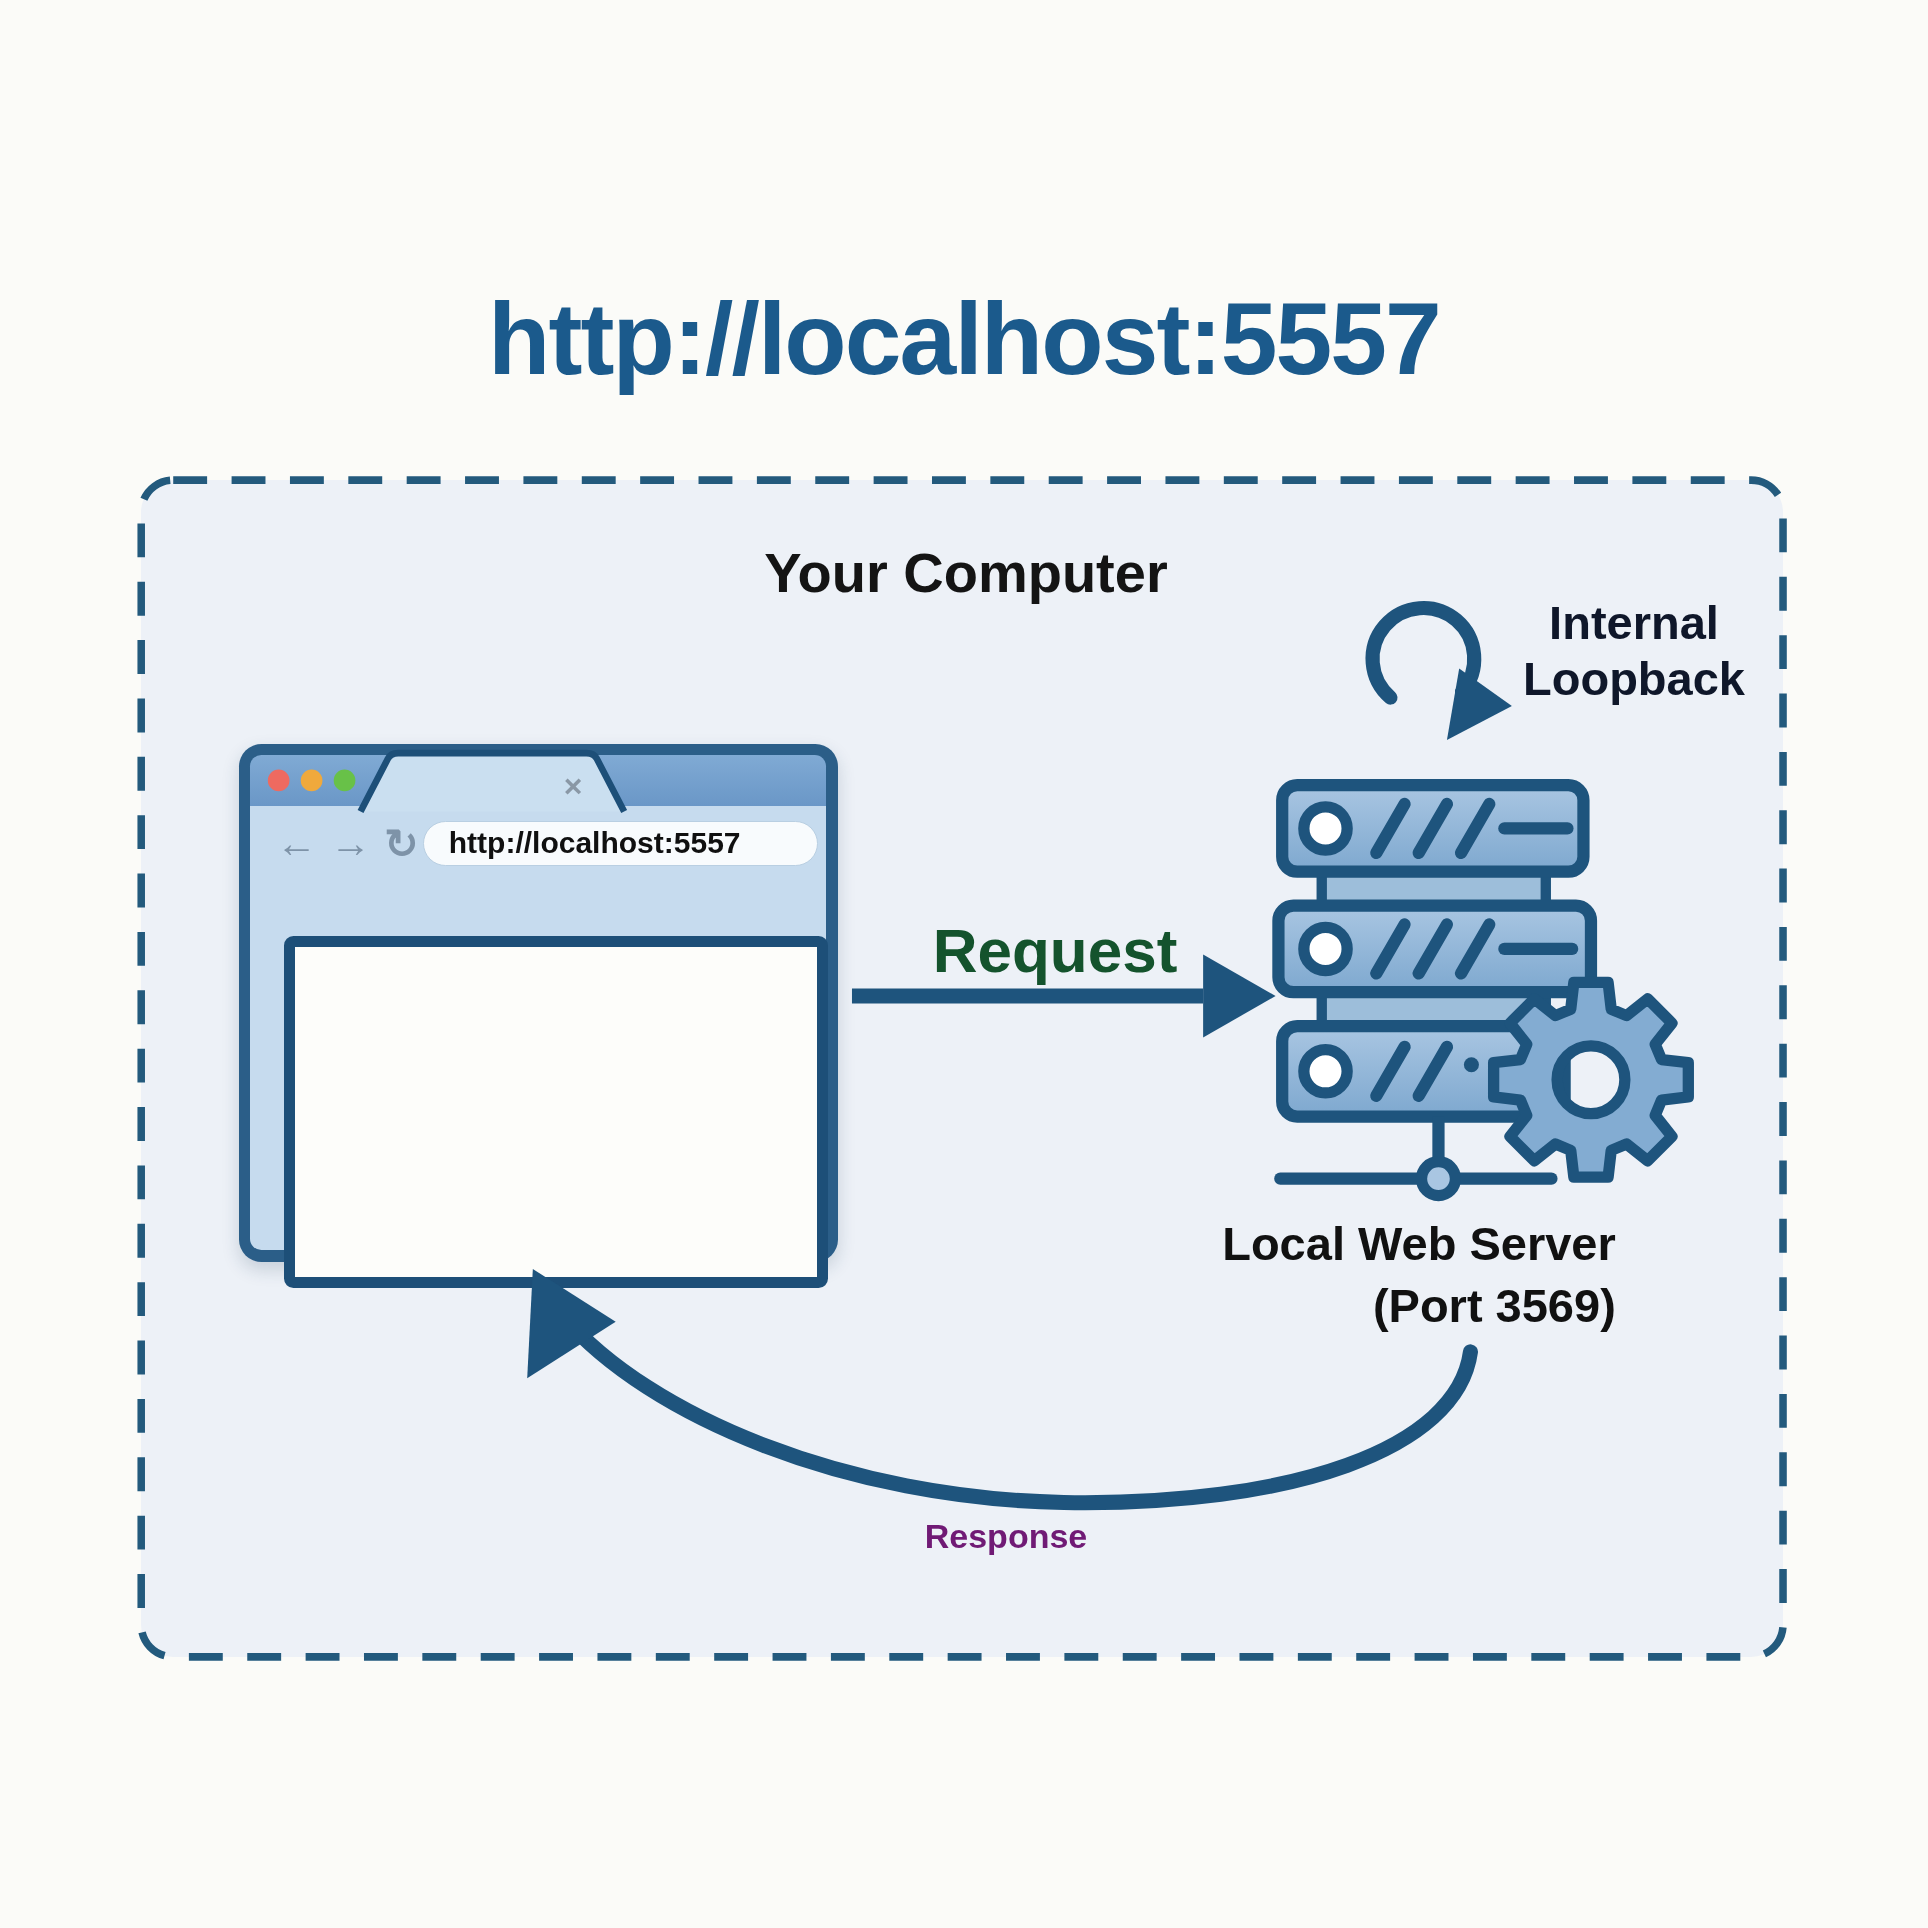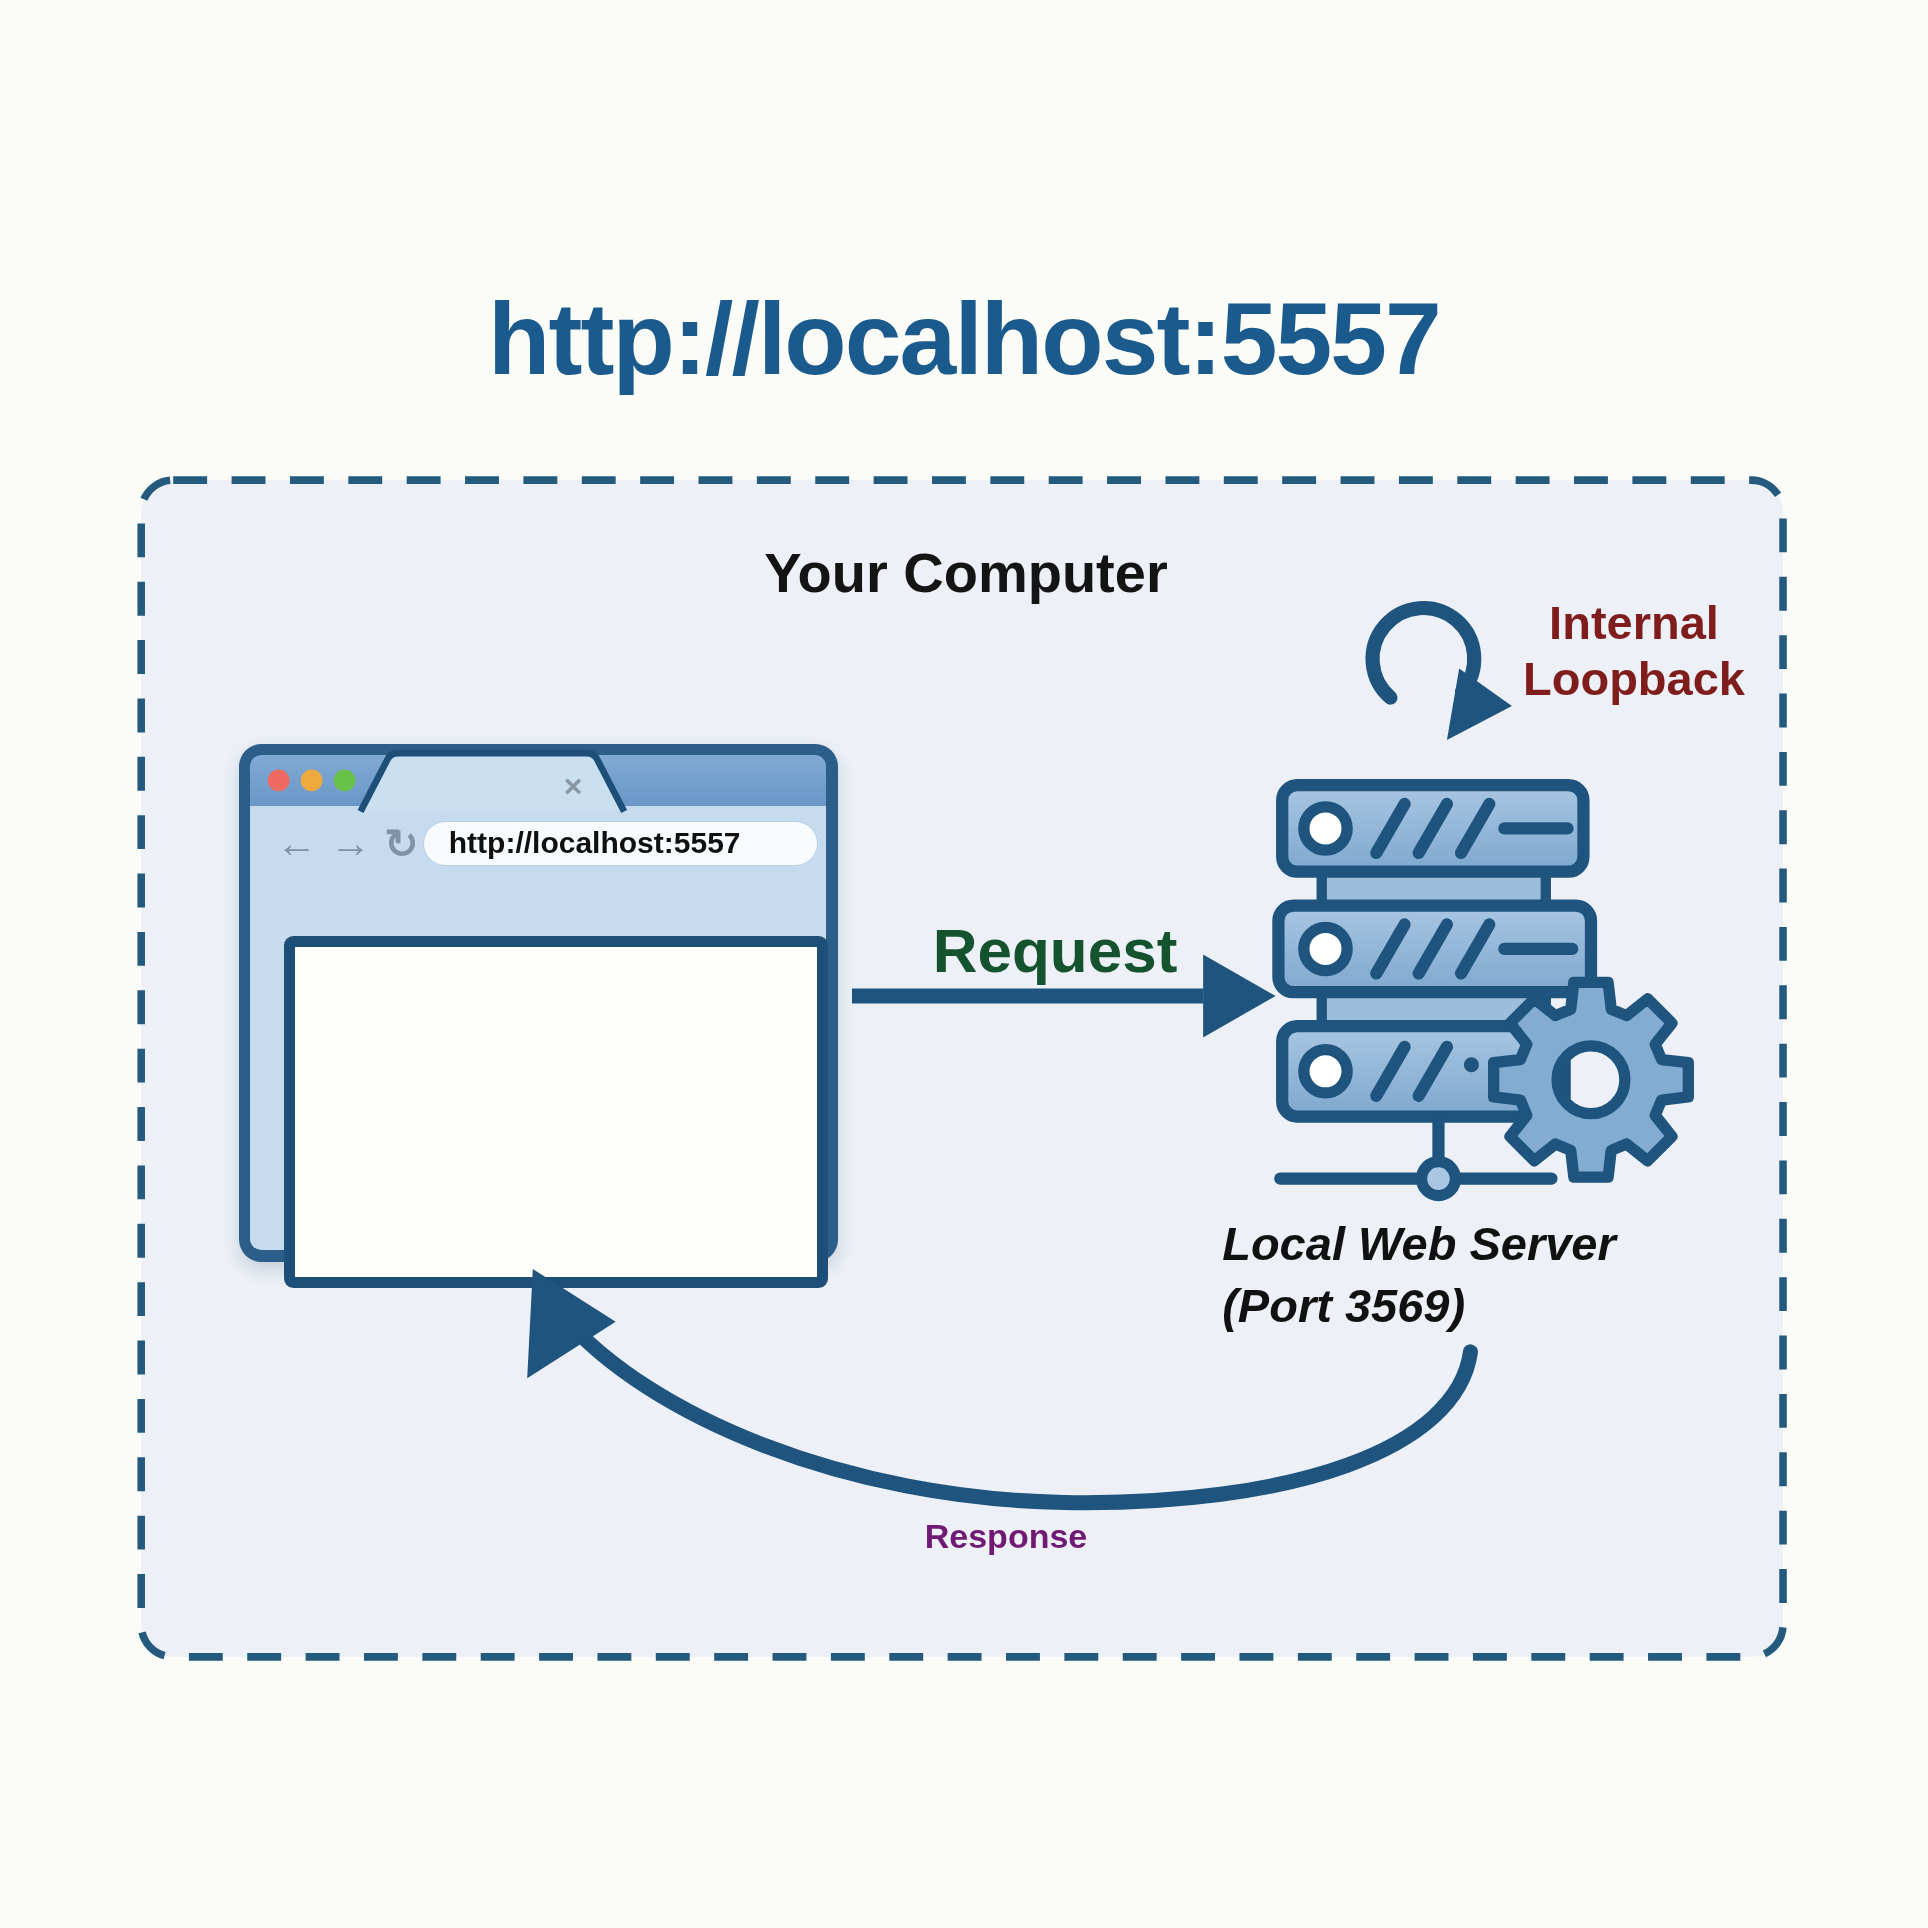--- a/index.html
+++ b/index.html
@@ -7,23 +7,23 @@
           font-family:"Liberation Sans", sans-serif;}
   .abs{position:absolute;}
   
   .page-title{left:964px;top:281px;transform:translateX(-50%);
     font-size:102px;font-weight:bold;letter-spacing:-1.9px;color:#1b5a8c;white-space:nowrap;}
   .computer-label{left:966px;top:524px;transform:translateX(-50%);
     font-size:56px;font-weight:bold;color:#141414;white-space:nowrap;margin-top:16px;}
   .request-label{left:1055px;top:915px;transform:translateX(-50%);
     font-size:62px;font-weight:bold;color:#14532d;white-space:nowrap;}
   .loopback-label{left:1634px;top:595px;transform:translateX(-50%);
-    font-size:47px;font-weight:bold;color:#7f1d1d;line-height:56px;text-align:center;white-space:nowrap;}
+    font-size:47px;font-weight:bold;color:#0f172a;line-height:56px;text-align:center;white-space:nowrap;}
   .server-label{left:1419px;top:1213px;transform:translateX(-50%);
-    font-size:47px;font-weight:bold;color:#111;line-height:62px;text-align:left;white-space:nowrap;font-style:italic;}
+    font-size:47px;font-weight:bold;color:#111;line-height:62px;text-align:right;white-space:nowrap;}
   .response-label{left:1006px;top:1503px;transform:translateX(-50%);
     font-size:34px;font-weight:bold;color:#701a75;line-height:66px;text-align:left;white-space:nowrap;}
   
   .box-fill{left:141px;top:480px;width:1642px;height:1177px;background:#edf1f7;border-radius:32px;}
   
   .bw-frame{left:239px;top:744px;width:599px;height:518px;background:#2b5e88;border-radius:22.6px;
             box-shadow:0 7.5px 17px rgba(30,60,90,.18);}
   .bw-titlebar{left:11.3px;top:11.3px;width:576px;height:51px;border-radius:11.3px 11.3px 0 0;
                background:linear-gradient(#80aad4,#6a97c7);}
   .bw-body{left:11.3px;top:62px;width:576px;height:444px;border-radius:0 0 11.3px 11.3px;background:#c6dbee;}

